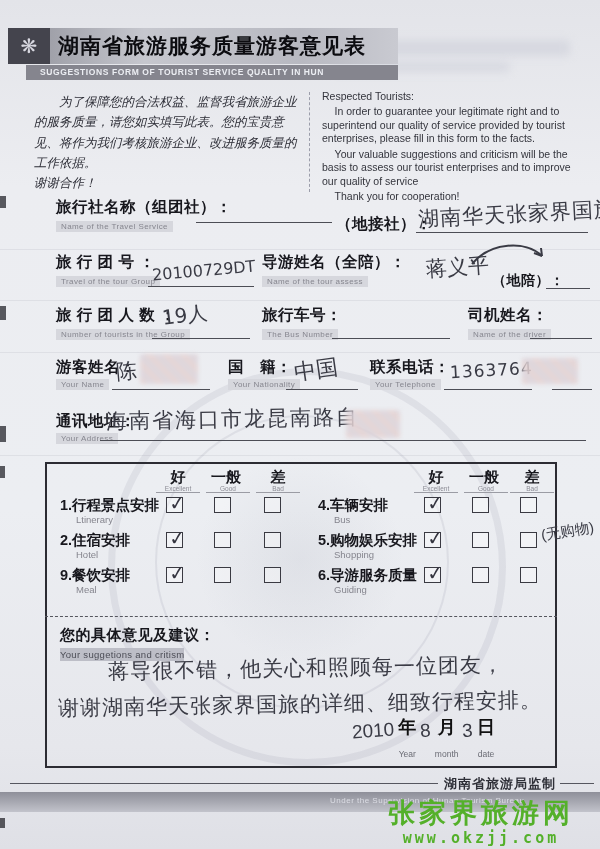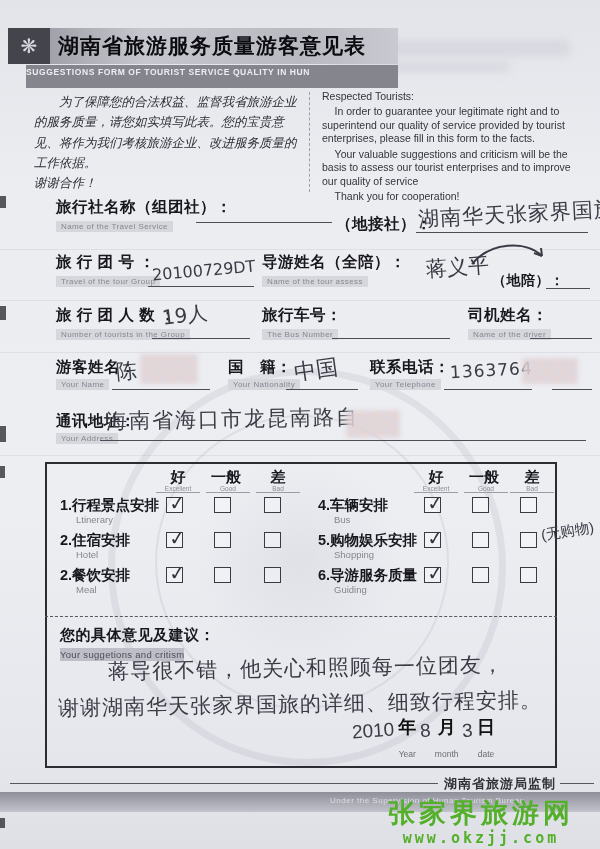--- a/index.html
+++ b/index.html
@@ -14,22 +14,22 @@
   .ghost-smudge{position:absolute;background:#c9cbd6;filter:blur(4px);opacity:.5;border-radius:4px;}
   .stamp{position:absolute;border-radius:50%;border:7px solid rgba(120,126,146,.12);}
   .stamp-inner{position:absolute;border-radius:50%;border:2px solid rgba(120,126,146,.13);}
   .stamp-core{position:absolute;border-radius:50%;background:radial-gradient(circle,rgba(120,126,146,.10) 0%,rgba(120,126,146,0) 70%);}
   
   .title-band{position:absolute;left:8px;top:28px;width:390px;height:36px;
     background:linear-gradient(90deg,#8f9099 0%,#c6c7ce 35%,#b8b9c1 75%,#c9cad1 100%);}
   .logo-box{position:absolute;left:8px;top:28px;width:42px;height:36px;background:#44444d;
     display:flex;align-items:center;justify-content:center;color:#d8d8e0;font-size:20px;}
   .page-title{position:absolute;left:58px;top:32px;font-size:21px;font-weight:900;letter-spacing:1px;color:#0c0c10;}
-  .subtitle-band{position:absolute;left:26px;top:65px;width:372px;height:23px;background:#85858e;
-    color:#eceef3;font-size:8.5px;font-weight:bold;letter-spacing:.6px;line-height:15px;box-sizing:border-box;}
+  .subtitle-band{position:absolute;left:26px;top:65px;width:372px;height:15px;background:#85858e;
+    color:#eceef3;font-size:8.5px;font-weight:bold;letter-spacing:.6px;line-height:15px;padding-left:14px;box-sizing:border-box;}
   
   .intro-zh{position:absolute;left:34px;top:92px;width:268px;font-family:"Liberation Serif","DejaVu Serif",serif;
     font-style:italic;font-size:12.5px;line-height:1.62;color:#2c2d36;}
   .intro-zh .indent{text-indent:2em;}
   .intro-zh .thanks{text-align:left;padding-right:26px;}
   .intro-divider{position:absolute;left:309px;top:92px;height:100px;border-left:1px dashed #9b9daa;}
   .intro-en{position:absolute;left:322px;top:90px;width:264px;font-size:10.5px;line-height:1.28;color:#33343c;}
   .intro-en p{margin:0 0 2px 0;}
   .intro-en .ind{text-indent:1.2em;}
   
@@ -173,21 +173,21 @@
   <div class="rate-head-en" style="left:414px;top:485px">Excellent</div>
   <div class="rate-head-zh" style="left:464px;top:468px">一般</div>
   <div class="rate-head-en" style="left:464px;top:485px">Good</div>
   <div class="rate-head-zh" style="left:512px;top:468px">差</div>
   <div class="rate-head-en" style="left:510px;top:485px">Bad</div>
 
   <div class="rate-item-zh" style="left:60px;top:496px">1.行程景点安排</div>
   <div class="rate-item-en" style="left:76px;top:514px">Ltinerary</div>
   <div class="rate-item-zh" style="left:60px;top:531px">2.住宿安排</div>
   <div class="rate-item-en" style="left:76px;top:549px">Hotel</div>
-  <div class="rate-item-zh" style="left:60px;top:566px">2.餐饮安排</div>
+  <div class="rate-item-zh" style="left:60px;top:566px">9.餐饮安排</div>
   <div class="rate-item-en" style="left:76px;top:584px">Meal</div>
 
   <div class="rate-item-zh" style="left:318px;top:496px">4.车辆安排</div>
   <div class="rate-item-en" style="left:334px;top:514px">Bus</div>
   <div class="rate-item-zh" style="left:318px;top:531px">5.购物娱乐安排</div>
   <div class="rate-item-en" style="left:334px;top:549px">Shopping</div>
   <div class="rate-item-zh" style="left:318px;top:566px">6.导游服务质量</div>
   <div class="rate-item-en" style="left:334px;top:584px">Guiding</div>
 
   <div class="cbox" style="left:166px;top:497px">

